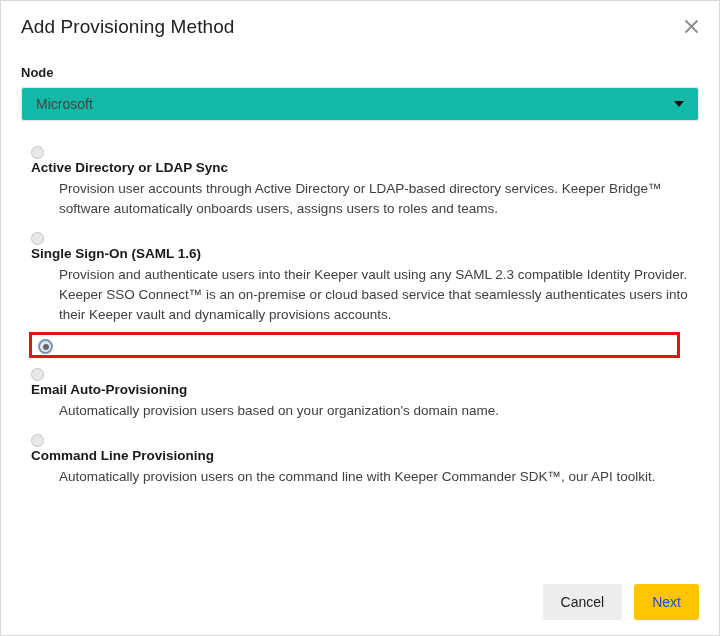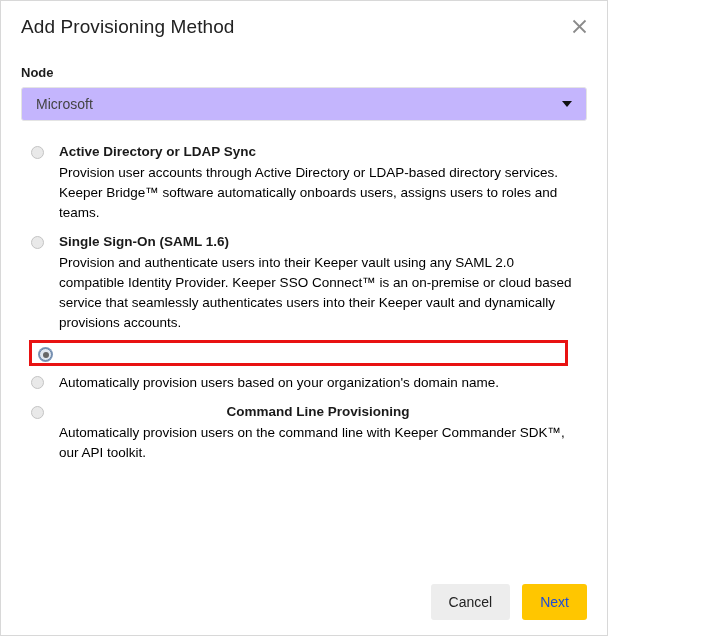--- a/index.html
+++ b/index.html
@@ -7,21 +7,21 @@
     padding: 0;
     background: #ffffff;
   }
   body {
     font-family: "Liberation Sans", sans-serif;
     -webkit-font-smoothing: antialiased;
   }
 
   .dialog {
     position: relative;
-    width: 608px;
+    width: 720px;
     height: 636px;
     box-sizing: border-box;
     background: #ffffff;
     border: 1px solid #d8d8d8;
     overflow: hidden;
   }
 
   
   .dialog-header {
     position: relative;
@@ -60,21 +60,21 @@
     font-weight: bold;
     color: #1c1c1c;
     margin-bottom: 7px;
   }
 
   .select-wrap {
     position: relative;
     height: 34px;
     border: 1px solid #e4e4e4;
     border-radius: 3px;
-    background: #c4b5fd;
+    background: #14b8a6;
     box-sizing: border-box;
     display: flex;
     align-items: center;
     cursor: pointer;
   }
   .select-value {
     font-size: 14px;
     color: #444444;
     padding-left: 14px;
   }
@@ -92,20 +92,21 @@
   
   .options {
     margin-top: 17px;
   }
   .option {
     position: relative;
     display: flex;
     padding: 5px 10px 5px 10px;
     box-sizing: border-box;
     cursor: pointer;
+    flex-direction: column;
   }
   .option.highlighted {
     border: 3px solid #e81212;
     padding: 2px 7px 2px 7px;
     margin: 2px 19px 2px 8px;
   }
 
   .radio {
     flex: 0 0 auto;
     width: 13px;
@@ -137,22 +138,23 @@
 
   .option-title {
     font-size: 13.5px;
     font-weight: bold;
     color: #1a1a1a;
     line-height: 18px;
     margin-bottom: 2px;
   }
   .option-desc {
     font-size: 13.5px;
-    color: #000000;
+    color: #404040;
     line-height: 20px;
+    margin-left: 28px;
   }
 
   
   .dialog-footer {
     position: absolute;
     left: 0;
     right: 0;
     bottom: 0;
     height: 66px;
     display: flex;
@@ -213,39 +215,40 @@
         <span class="option-text">
           <span class="option-title" style="display: block;">Active Directory or LDAP Sync</span>
           <span class="option-desc" style="display: block;">Provision user accounts through Active Directory or LDAP-based directory services. Keeper Bridge™ software automatically onboards users, assigns users to roles and teams.</span>
         </span>
       </div>
 
       <div class="option">
         <span class="radio"></span>
         <span class="option-text">
           <span class="option-title" style="display: block;">Single Sign-On (SAML 1.6)</span>
-          <span class="option-desc" style="display: block;">Provision and authenticate users into their Keeper vault using any SAML 2.0 compatible Identity Provider. Keeper SSO Connect™ is an on-premise or cloud based service that seamlessly authenticates users into their Keeper vault and dynamically provisions accounts.</span>
+          <span class="option-desc" style="display: block;">Provision and authenticate users into their Keeper vault using any SAML 2.3 compatible Identity Provider. Keeper SSO Connect™ is an on-premise or cloud based service that seamlessly authenticates users into their Keeper vault and dynamically provisions accounts.</span>
         </span>
       </div>
 
       <div class="option highlighted">
         <span class="radio checked"></span>
       </div>
 
       <div class="option">
         <span class="radio"></span>
         <span class="option-text">
+          <span class="option-title" style="display: block;">Email Auto-Provisioning</span>
           <span class="option-desc" style="display: block;">Automatically provision users based on your organization's domain name.</span>
         </span>
       </div>
 
       <div class="option">
         <span class="radio"></span>
         <span class="option-text">
-          <span class="option-title" style="display: block; text-align: center;">Command Line Provisioning</span>
+          <span class="option-title" style="display: block;">Command Line Provisioning</span>
           <span class="option-desc" style="display: block;">Automatically provision users on the command line with Keeper Commander SDK™, our API toolkit.</span>
         </span>
       </div>
 
     </div>
   </div>
 
   <div class="dialog-footer">
     <button class="btn btn-cancel">Cancel</button>
     <button class="btn btn-next">Next</button>

